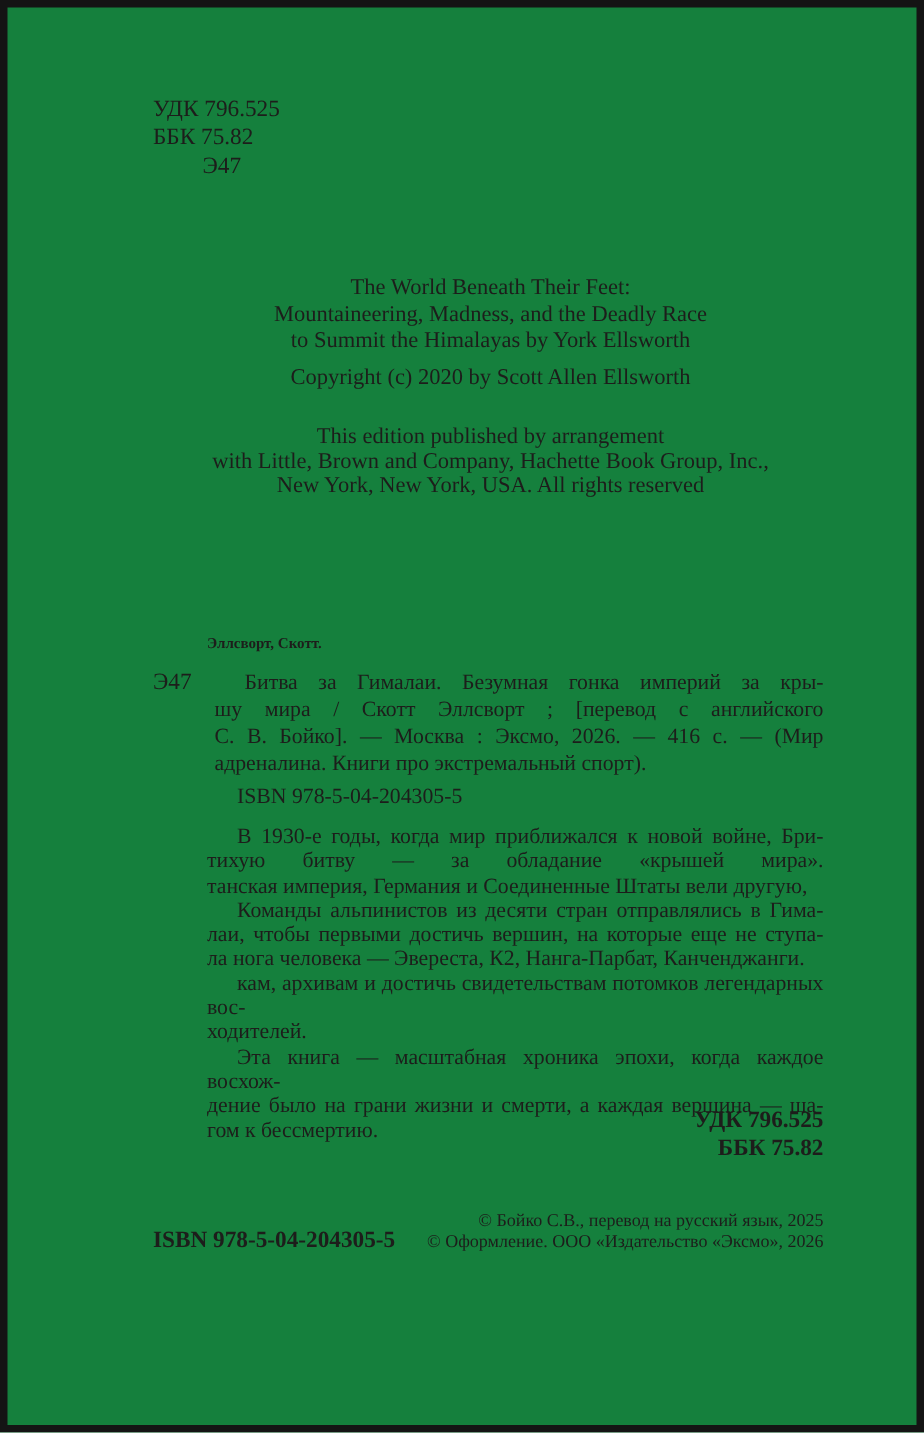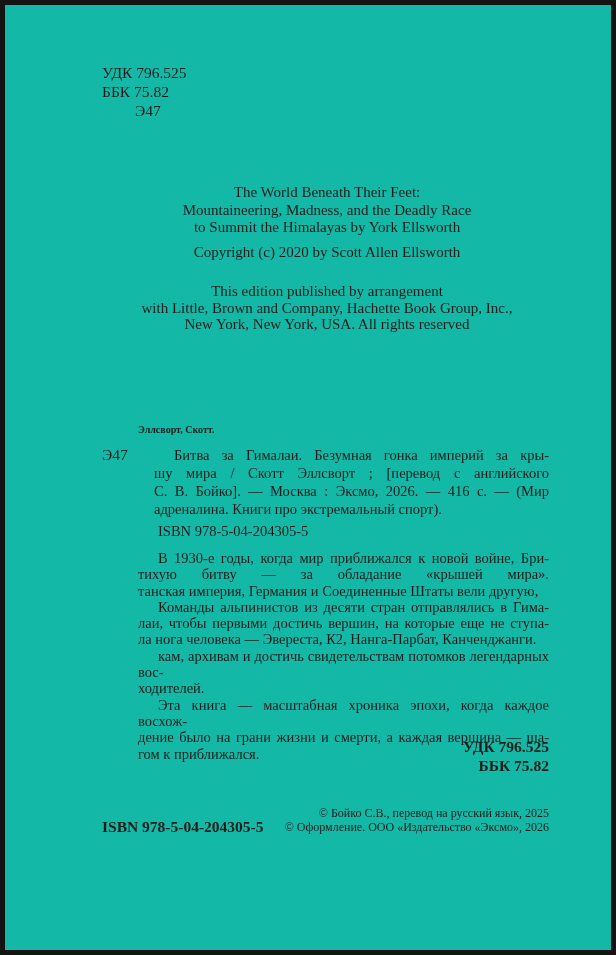--- a/index.html
+++ b/index.html
@@ -6,21 +6,21 @@
     margin: 0;
     padding: 0;
     background: #ffffff;
   }
   .page {
     position: relative;
     width: 616px;
     height: 955px;
     box-sizing: border-box;
     border: 5px solid #141414;
-    background: #14b8a6;
+    background: #15803d;
     color: #1d1d1b;
     font-family: "Liberation Serif", "DejaVu Serif", serif;
     overflow: hidden;
   }
   .block { position: absolute; }
 
   
   .codes-top {
     left: 97px; top: 58px;
     font-size: 15.5px; line-height: 19px;
@@ -36,21 +36,21 @@
   
   .author-heading {
     left: 133px; top: 419px;
     font-size: 10px; font-weight: 700;
   }
   .catalog {
     left: 97px; top: 441px; width: 447px;
     font-size: 14.5px; line-height: 18px;
   }
   .catalog-sign { position: absolute; left: 0; top: 0; font-size: 15.5px; }
-  .catalog-lines { margin-left: 52px; }
+  .catalog-lines { margin-left: 41px; }
 
   .jline { text-align: justify; text-align-last: justify; text-justify: inter-word; }
   .catalog-lines .jline:first-child { text-indent: 20px; }
   .catalog-lines .jline:last-child { text-align: left; text-align-last: auto; }
 
   .isbn-mid { left: 153px; top: 518px; font-size: 14.5px; }
 
   
   .annotation {
     left: 133px; top: 545px; width: 411px;
@@ -127,21 +127,21 @@
         <div class="jline">лаи, чтобы первыми достичь вершин, на которые еще не ступа-</div>
         <div class="jline">ла нога человека — Эвереста, К2, Нанга-Парбат, Канченджанги.</div>
       </div>
     <div class="para">
         <div class="jline">кам, архивам и достичь свидетельствам потомков легендарных вос-</div>
         <div class="jline">ходителей.</div>
       </div>
     <div class="para">
         <div class="jline">Эта книга — масштабная хроника эпохи, когда каждое восхож-</div>
         <div class="jline">дение было на грани жизни и смерти, а каждая вершина — ша-</div>
-        <div class="jline">гом к приближался.</div>
+        <div class="jline">гом к бессмертию.</div>
       </div>
   </div>
 
   <div class="block codes-bottom">
     <div>УДК 796.525</div>
     <div>ББК 75.82</div>
   </div>
 
   <div class="block footer-isbn">ISBN 978-5-04-204305-5</div>
 

